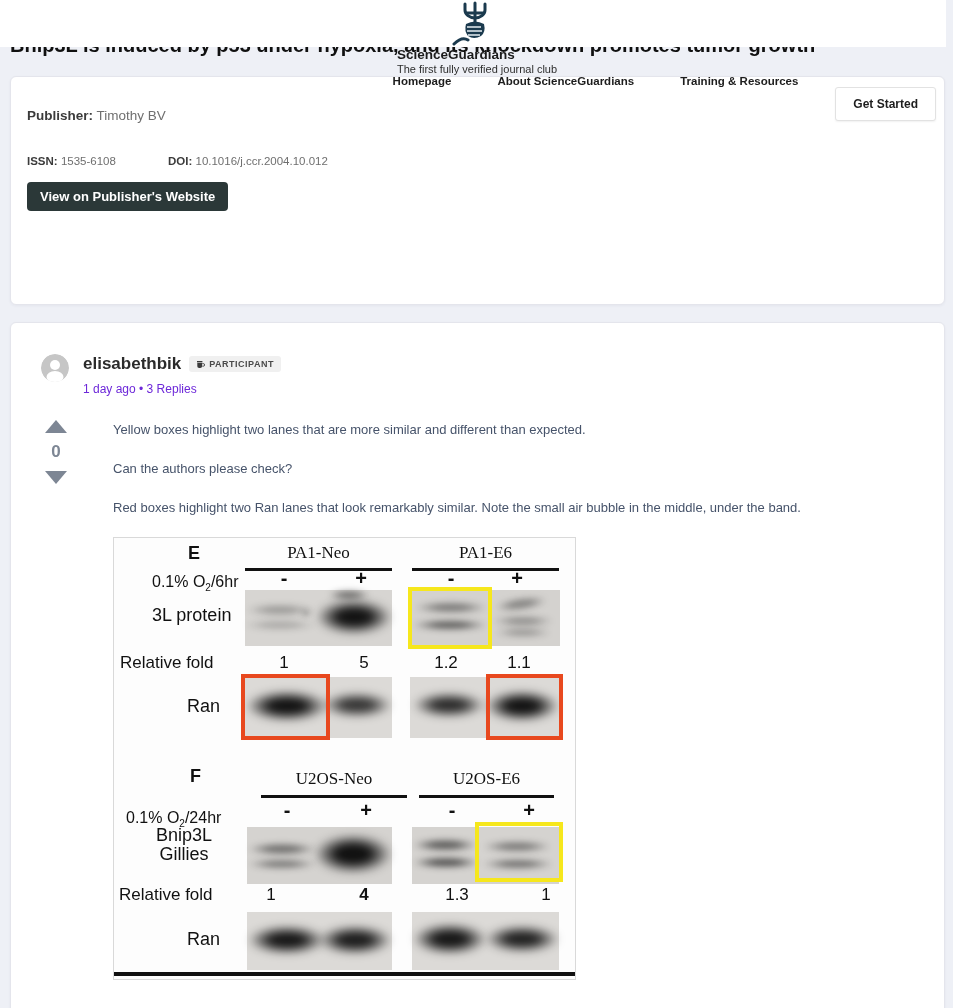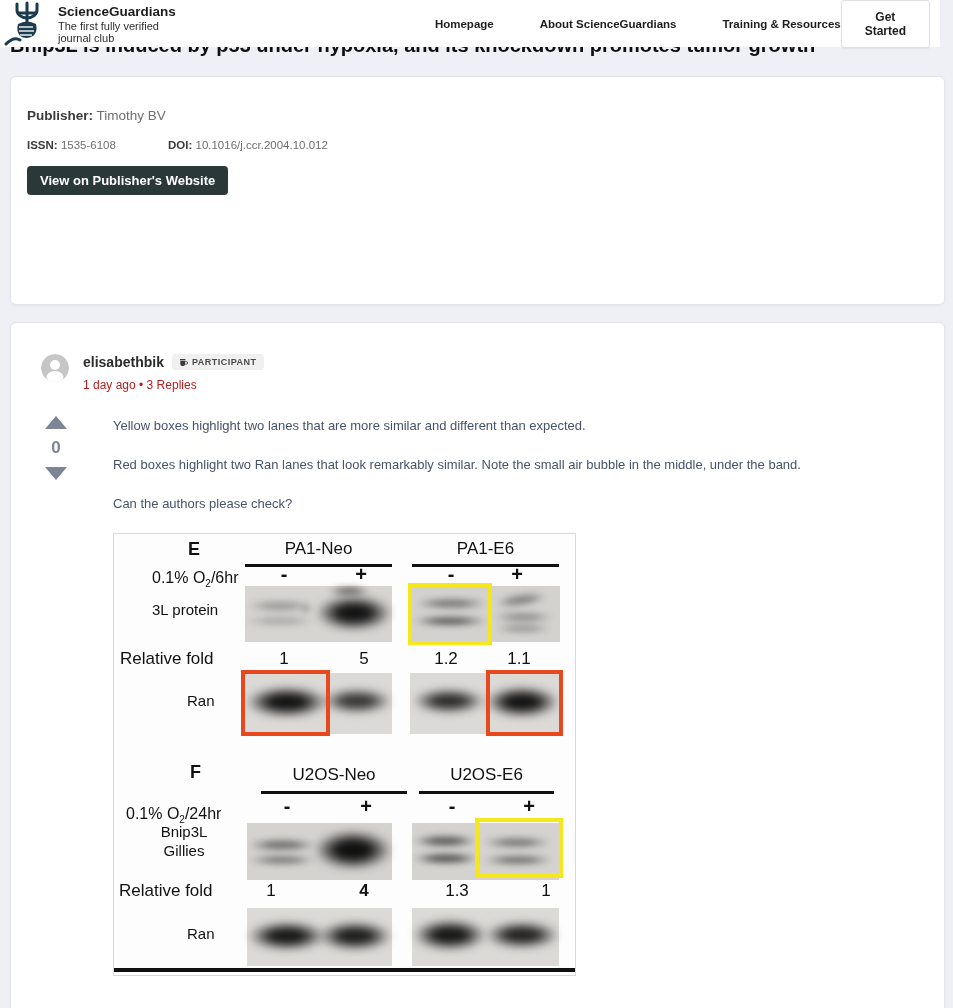--- a/index.html
+++ b/index.html
@@ -1,21 +1,21 @@
 <!DOCTYPE html>
 <html><head>
 <meta charset="utf-8">
 <style>
   * { margin:0; padding:0; box-sizing:border-box; }
   html,body { width:953px; height:1008px; overflow:hidden; }
   body { font-family:"Liberation Sans", sans-serif; background:#eef0f6; position:relative; }
 
   
-  .header { position:absolute; top:0; left:0; right:13px; height:47px; background:#ffffff; z-index:20;
-            display:flex; align-items:center; }
+  .header { position:absolute; top:0; left:0; right:7px; height:47px; background:#ffffff; z-index:20;
+            display:flex; align-items:center;flex-direction:column; }
   .logo { width:46px; height:47px; margin-left:4px; flex:0 0 auto; }
   .brand { margin-left:8px; }
   .brand-name { font-size:13.5px; font-weight:bold; color:#1b1b1b; }
   .brand-tag { font-size:11px; color:#2e2e2e; margin-top:1px; }
   .nav { display:flex; align-items:center; gap:46px; margin-left:245px; }
   .nav-item { font-size:11.5px; font-weight:bold; color:#1d1d1d; cursor:pointer; white-space:nowrap; }
   .cta { margin-left:auto; margin-right:10px; background:#fff; border:1px solid #e2e2e2; border-radius:3px;
          padding:9px 17px; font-size:12px; font-weight:bold; color:#1d1d1d; cursor:pointer;
          box-shadow:0 1px 2px rgba(0,0,0,0.06); font-family:"Liberation Sans",sans-serif; }
 
@@ -24,58 +24,58 @@
                 color:#101010; line-height:26px; white-space:nowrap; }
 
   
   .card { position:absolute; left:10px; right:8px; background:#fff; border:1px solid #e4e5ec;
           border-radius:6px; box-shadow:0 1px 3px rgba(40,40,80,0.05); }
   .card1 { top:76px; height:229px; padding:18px 16px 0 16px; }
   .row-label { font-weight:bold; color:#3b3b3b; }
   .authors-row { font-size:13.5px; line-height:24px; color:#6f6f6f; max-width:900px; }
   .pub-row { margin-top:13px; font-size:13.5px; color:#6f6f6f; }
   .date-row { margin-top:20px; font-size:13.5px; color:#6f6f6f; }
-  .meta-row { margin-top:16px; font-size:11.5px; color:#6f6f6f; display:flex; }
+  .meta-row { margin-top:32px; font-size:11.5px; color:#6f6f6f; display:flex; }
   .issn-group { width:141px; }
   .pub-btn { margin-top:15px; background:#2b3838; color:#fff; border:none; border-radius:4px;
              padding:7px 13px; font-size:13px; font-weight:bold; cursor:pointer;
              font-family:"Liberation Sans",sans-serif; }
 
   
   .card2 { top:322px; height:760px; padding:31px 0 0 30px; }
   .comment-head { display:flex; }
   .avatar { width:28px; height:28px; border-radius:50%; overflow:hidden; flex:0 0 auto; }
   .head-text { margin-left:14px; }
   .name-line { display:flex; align-items:center; gap:8px; }
-  .username { font-size:14px; font-weight:bold; color:#2b2b2b; }
+  .username { font-size:17px; font-weight:bold; color:#2b2b2b; }
   .badge { display:inline-flex; align-items:center; gap:4px; background:#f0f0f0; border-radius:3px;
            padding:3px 7px; font-size:9px; font-weight:bold; letter-spacing:0.5px; color:#4a4a4a; }
-  .meta-line { margin-top:8px; font-size:12px; color:#b91c1c; }
+  .meta-line { margin-top:8px; font-size:12px; color:#6d28d9; }
 
   .comment-body { display:flex; margin-top:24px; }
   .vote-col { width:28px; margin-left:1px; display:flex; flex-direction:column; align-items:center; flex:0 0 auto; }
   .arrow-up { width:0; height:0; border-left:11px solid transparent; border-right:11px solid transparent;
               border-bottom:13px solid #7d8694; cursor:pointer; }
   .arrow-down { width:0; height:0; border-left:11px solid transparent; border-right:11px solid transparent;
                 border-top:13px solid #7d8694; cursor:pointer; }
   .vote-count { font-size:17px; font-weight:bold; color:#7d8694; margin:9px 0; }
   .text-col { margin-left:43px; }
   .para { font-size:13px; line-height:20px; color:#46536a; margin-bottom:19px; }
 
   
   .figure { position:relative; width:463px; height:443px; margin-top:3px; background:#fdfdfd;
             border:1px solid #d9d9d9; overflow:hidden; }
   .fig-abs { position:absolute; color:#111; white-space:nowrap; }
   .ctr { transform:translateX(-50%); }
   .panel-letter { font-size:18px; font-weight:bold; }
-  .group-label { font-size:17px; text-align:center; }
+  .group-label { font-size:17px; text-align:center;font-family:Liberation Serif, serif; }
   .cond-label { font-size:16px; }
   .cond-label sub { font-size:10px; }
   .sign { font-size:20px; font-weight:bold; }
-  .prot-label { font-size:15px; }
+  .prot-label { font-size:18px; }
   .fold-label { font-size:17px; }
   .fold-val { font-size:17px; }
   .rule { position:absolute; height:3px; background:#111; }
   .blot { position:absolute; }
   .band { position:absolute; filter:blur(3px);
           background:radial-gradient(ellipse at center, rgba(12,12,12,var(--o)) 30%, rgba(12,12,12,0) 74%); }
   .box { position:absolute; border-style:solid; background:transparent; }
   .bottom-line { position:absolute; left:0; width:463px; top:434px; height:4px; background:#101010; }
 </style>
 </head>
@@ -156,22 +156,22 @@
 
   <div class="comment-body">
     <div class="vote-col">
       <div class="arrow-up"></div>
       <div class="vote-count">0</div>
       <div class="arrow-down"></div>
     </div>
 
     <div class="text-col">
       <div class="para">Yellow boxes highlight two lanes that are more similar and different than expected.</div>
+      <div class="para">Can the authors please check?</div>
       <div class="para">Red boxes highlight two Ran lanes that look remarkably similar. Note the small air bubble in the middle, under the band.</div>
-      <div class="para">Can the authors please check?</div>
 
       <div class="figure">
 
         <div class="fig-abs panel-letter" style="left:74px; top:5px;">E</div>
         <div class="fig-abs group-label" style="left:131px; top:5px; width:147px;">PA1-Neo</div>
         <div class="fig-abs group-label" style="left:298px; top:5px; width:147px;">PA1-E6</div>
         <div class="rule" style="left:131px; top:30px; width:147px;"></div>
         <div class="rule" style="left:298px; top:30px; width:147px;"></div>
 
         <div class="fig-abs cond-label" style="left:38px; top:35px;"><span>0.1% O</span><sub>2</sub><span>/6hr</span></div>

